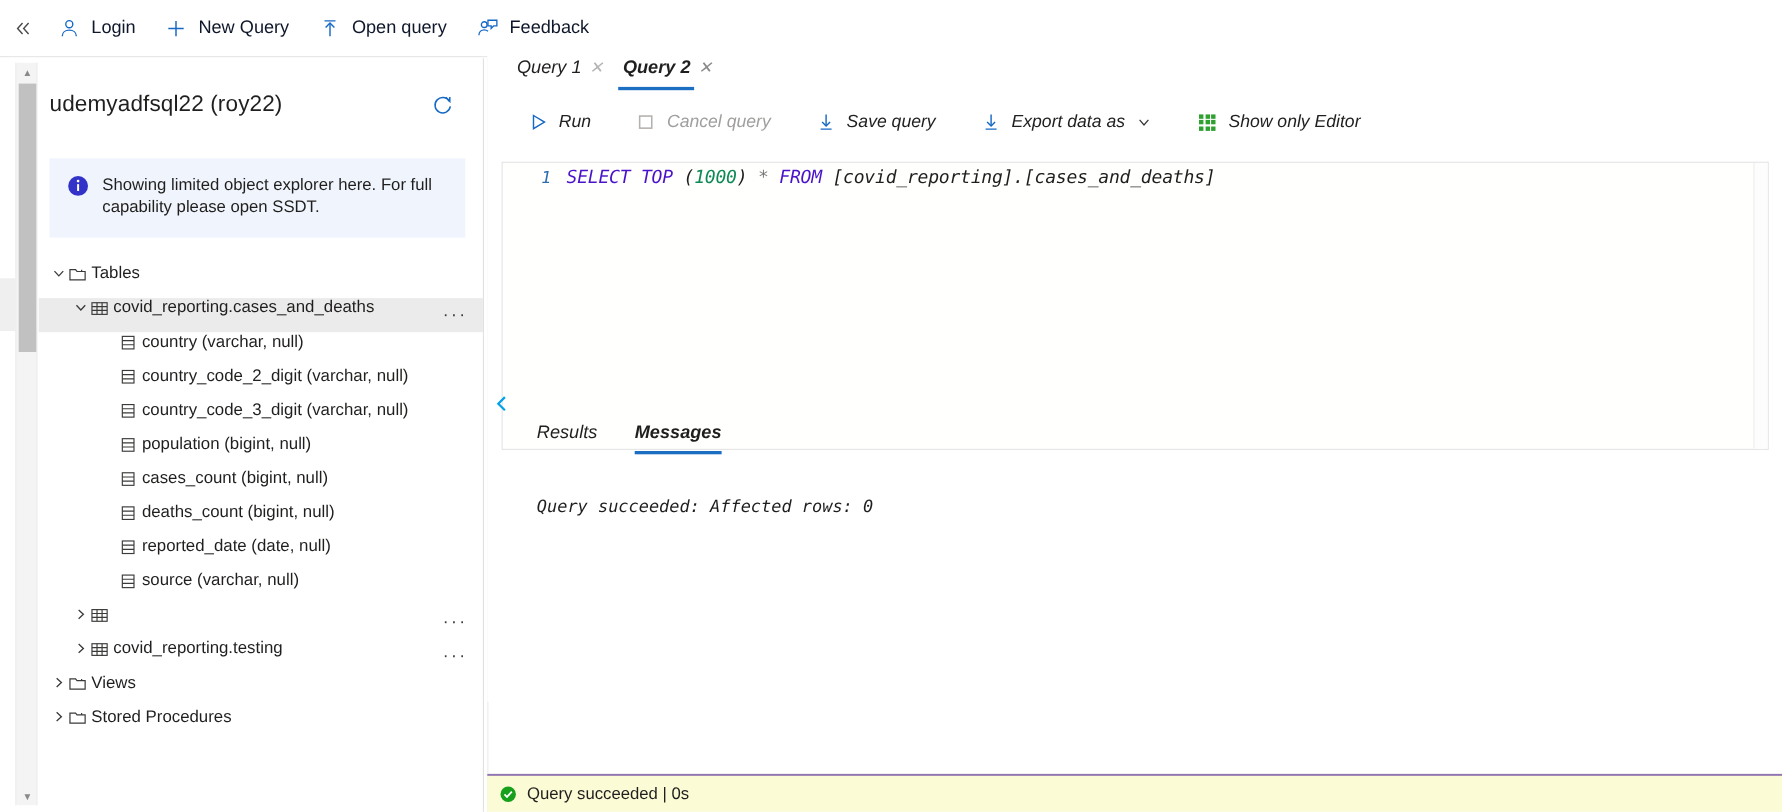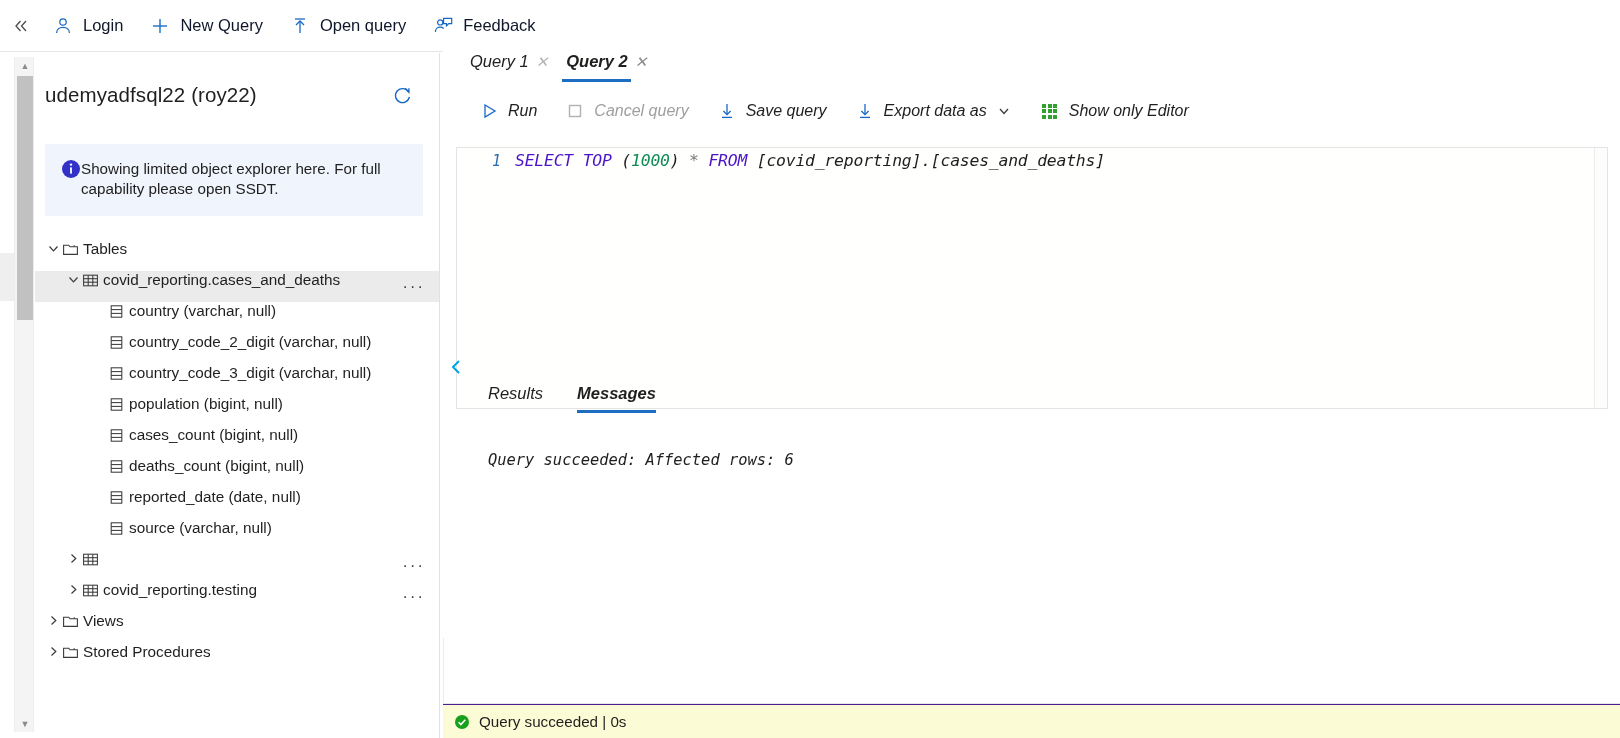--- a/index.html
+++ b/index.html
@@ -65,21 +65,21 @@
     padding:27px 22px 0 10px;
   }
   .db-title { font-size:20.5px; color:#201f1e; letter-spacing:.1px; }
   .refresh-btn {
     width:30px; height:30px; display:flex; align-items:center; justify-content:center;
     color:#1668c5; cursor:pointer; border-radius:2px;
   }
 
   .infobar {
     margin:34px 16px 16px 10px; background:#eff4fd;
-    display:flex; padding:15px 16px 17px 16px;
+    display:flex; gap:12px; padding:15px 16px 17px 16px;
   }
   .info-ic { flex:0 0 auto; width:20px; height:20px; color:#2f2fb8; }
   .info-text { font-size:15.2px; line-height:20px; color:#201f1e; }
 
   
   .tree { margin-top:24px; }
   .tnode {
     display:flex; align-items:flex-start; height:31px; position:relative;
     cursor:pointer; padding-right:8px; font-size:15.3px; color:#201f1e;
     white-space:nowrap;
@@ -108,21 +108,21 @@
     display:flex; align-items:center; gap:7px; height:46px;
     padding:0 6px; cursor:pointer; font-size:16.5px; color:#201f1e; position:relative;
   }
   .tab.active { font-weight:bold; }
   .tab.active:after {
     content:""; position:absolute; left:2px; right:22px; bottom:2px; height:3px; background:#1b6ec2;
   }
   .tab .x { color:#b4b4b4; font-size:15px; line-height:1; }
   .tab.active .x { color:#8a8a8a; font-weight:normal; }
 
-  .qtoolbar { display:flex; align-items:center; height:46px; padding-left:26px; gap:8px; margin-top:4px; }
+  .qtoolbar { display:flex; align-items:center; height:46px; padding-left:26px; gap:20px; margin-top:4px; }
   .qt-item {
     display:flex; align-items:center; gap:9px; height:34px; padding:0 10px;
     font-size:16px; color:#201f1e; cursor:pointer; border-radius:2px; white-space:nowrap;
   }
   .qt-item.disabled { color:#a19f9d; cursor:default; }
   .qt-ic { width:20px; height:20px; display:flex; align-items:center; justify-content:center; color:#1668c5; flex:0 0 auto; }
   .qt-ic.gray { color:#b3b0ad; }
   .chevdn { width:16px; height:16px; display:flex; align-items:center; justify-content:center; color:#3b3a39; }
 
   
@@ -547,21 +547,21 @@
 
   <div class="rtabs">
     <div class="rtab">
       <span>Results</span>
     </div>
     <div class="rtab active">
       <span>Messages</span>
     </div>
   </div>
 
-  <div class="msgbox">Query succeeded: Affected rows: 6</div>
+  <div class="msgbox">Query succeeded: Affected rows: 0</div>
 </div>
 
 <div class="pane-bottom-line"></div>
 
 <div class="statusbar">
   <span class="status-ic">
     <svg width="16" height="16" viewBox="0 0 16 16">
       <circle cx="8" cy="8" r="7" fill="#17a01c"></circle>
       <polyline points="4.6,8.2 6.9,10.5 11.3,5.7" fill="none" stroke="#fff" stroke-width="1.6"></polyline>
     </svg>

